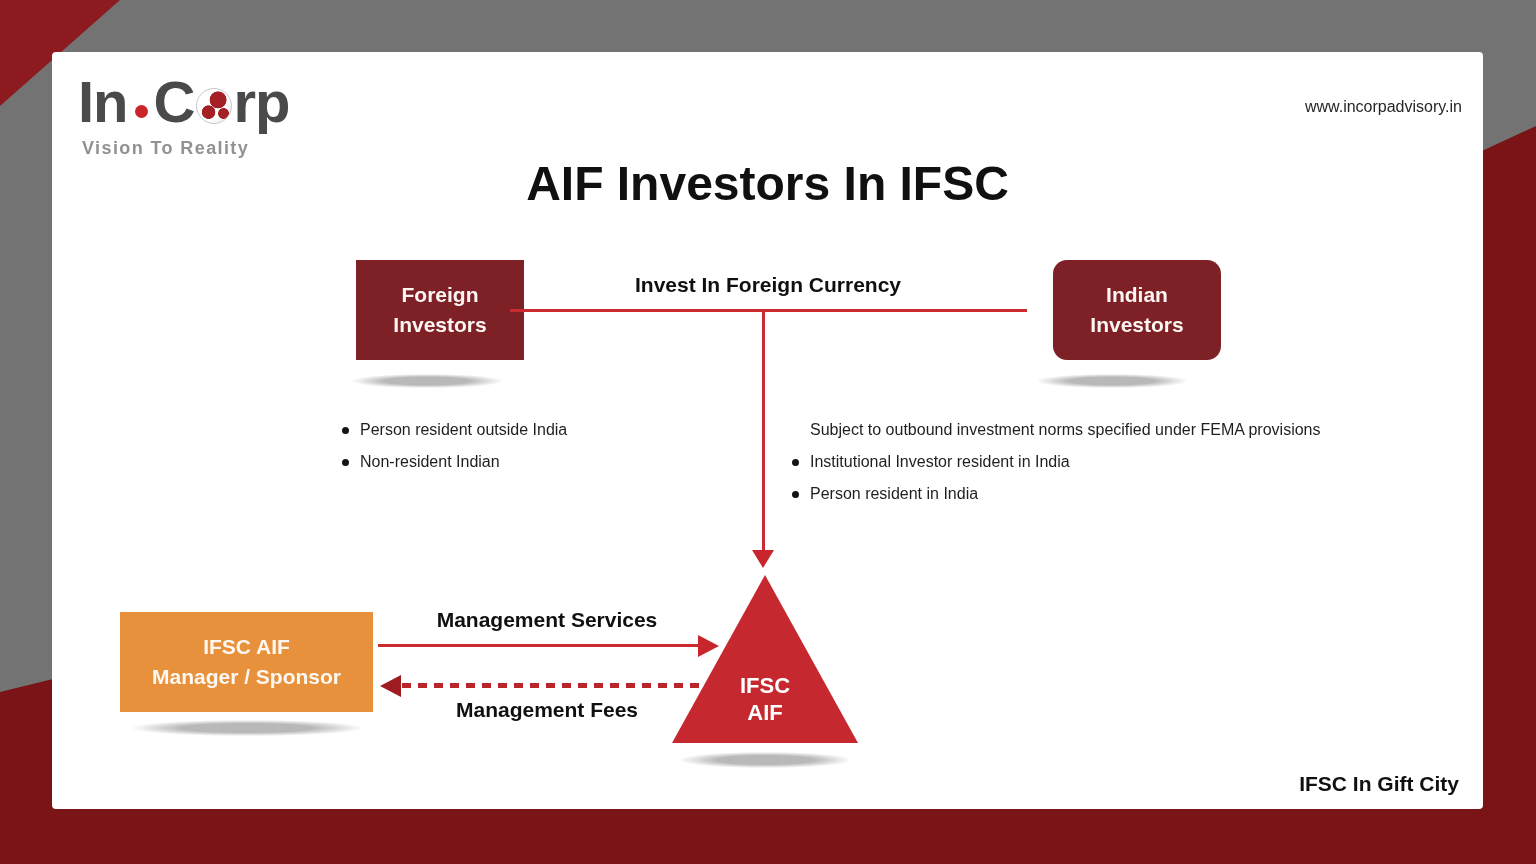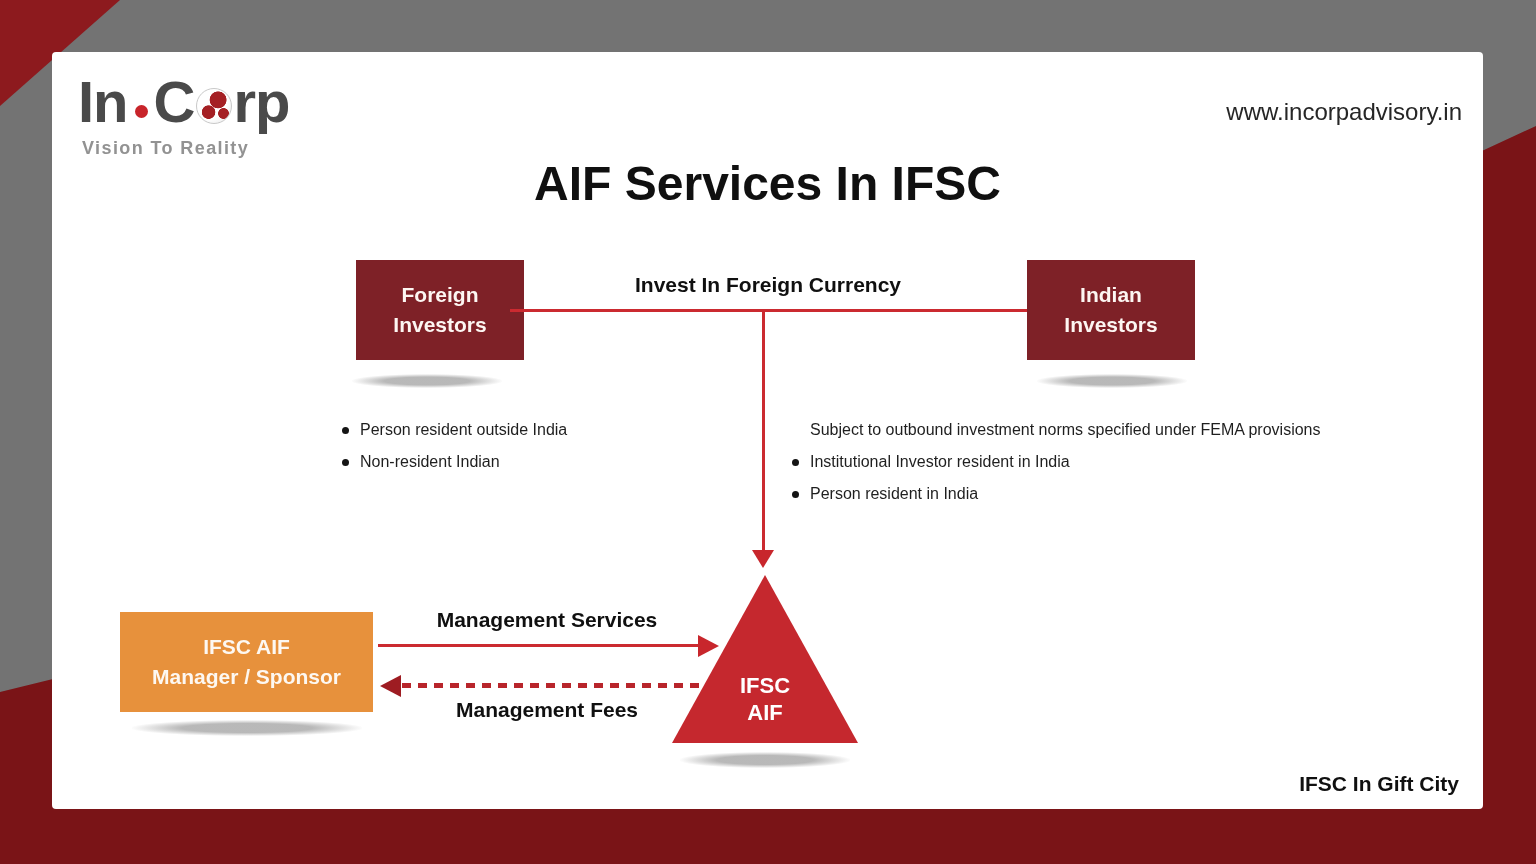--- a/index.html
+++ b/index.html
@@ -24,21 +24,21 @@
   .globe { display:inline-block; width:36px; height:36px; border-radius:50%;
     vertical-align:baseline; margin:0 1px 0 2px; position:relative; top:2px;
     border:1px solid #c9c9c9;
     background:
       radial-gradient(circle at 62% 32%, #a52024 0 26%, transparent 28%),
       radial-gradient(circle at 34% 68%, #a52024 0 20%, transparent 22%),
       radial-gradient(circle at 78% 72%, #a52024 0 14%, transparent 16%),
       radial-gradient(circle at 30% 30%, #ffffff 0 60%, #e3e3e3 100%); }
   .tagline { font-size:18px; font-weight:bold; color:#929292; letter-spacing:1.4px; margin-top:3px; padding-left:4px; }
 
-  .website { font-size:24px; color:#262626; }
+  .website { font-size:16px; color:#262626; }
 
   .title { width:100%; text-align:center; font-size:48px; font-weight:bold; color:#101010; }
 
   
   .inv-box { width:168px; height:100px; background:#7e2127; color:#fdf6f2;
     display:flex; align-items:center; justify-content:center; text-align:center;
     font-size:21px; font-weight:bold; line-height:30px; white-space:pre-line; }
   .shadow { background:radial-gradient(ellipse at center, rgba(70,70,70,.38) 0 40%, rgba(120,120,120,0) 72%); }
 
   
@@ -80,27 +80,27 @@
 
   <div class="card">
 
     <div class="abs" style="left:26px; top:16px;">
       <div class="logo-line"><span>In</span><span class="logo-dot"></span><span>C</span><span class="globe"></span><span>rp</span></div>
       <div class="tagline">Vision To Reality</div>
     </div>
 
     <div class="abs website" style="right:21px; top:46px;">www.incorpadvisory.in</div>
 
-    <div class="abs title" style="left:0; top:104px;">AIF Services In IFSC</div>
+    <div class="abs title" style="left:0; top:104px;">AIF Investors In IFSC</div>
 
     <div class="abs inv-box" style="left: 304px; top: 208px; white-space: pre-line;">Foreign
 Investors</div>
     <div class="abs shadow" style="left:300px; top:322px; width:150px; height:14px;"></div>
 
-    <div class="abs inv-box" style="left: 975px; top: 208px; white-space: pre-line;">Indian
+    <div class="abs inv-box" style="left: 1001px; top: 208px; white-space: pre-line; border-radius: 14px;">Indian
 Investors</div>
     <div class="abs shadow" style="left:985px; top:322px; width:150px; height:14px;"></div>
 
     <div class="abs flow-label" style="left:520px; top:221px; width:392px;">Invest In Foreign Currency</div>
     <div class="abs h-line" style="left:458px; top:257px; width:517px;"></div>
     <div class="abs v-line" style="left:710px; top:257px; height:243px;"></div>
     <div class="abs arrow-down" style="left:700px; top:498px;"></div>
 
     <div class="abs notes" style="left:286px; top:362px; width:400px;">
       <ul>

